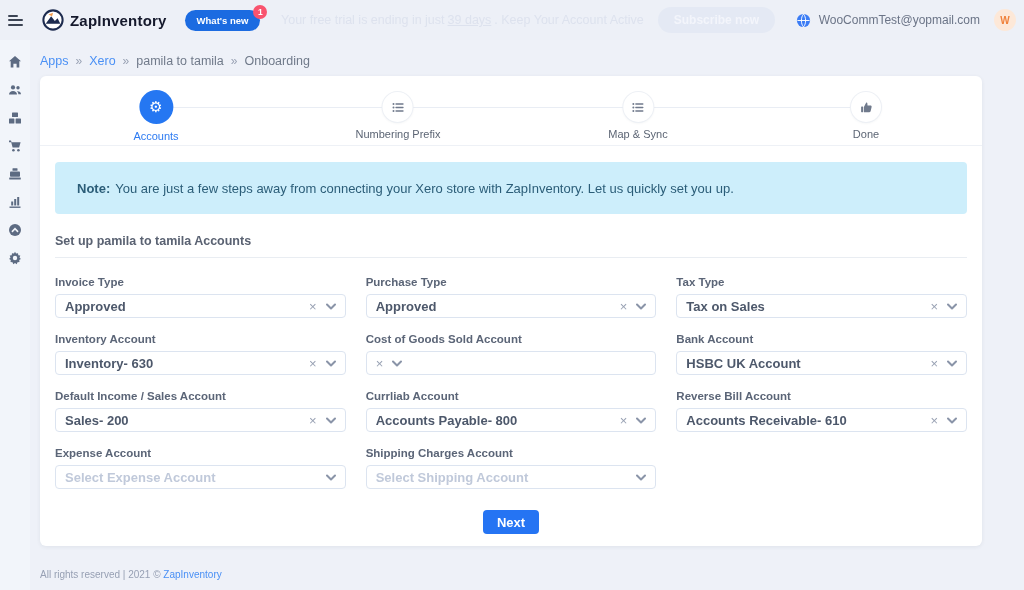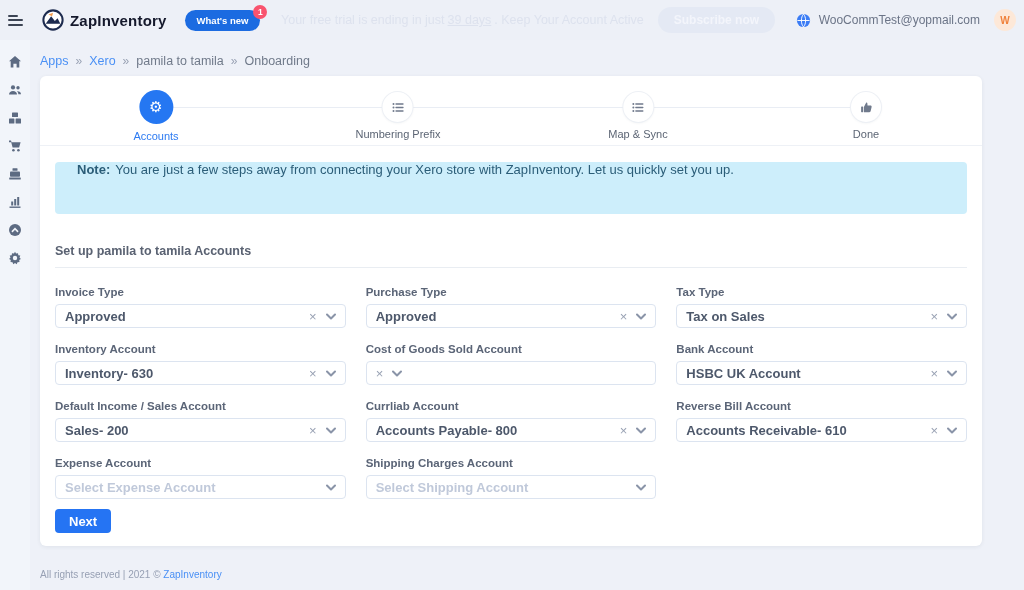--- a/index.html
+++ b/index.html
@@ -88,42 +88,42 @@
   .step.active .step-circle {
     width:34px; height:34px; margin-top:0; background:#2577f2; box-shadow:none; color:#fff;
   }
   .step-label { font-size:11px; color:#5c6574; margin-top:6px; }
   .step.active .step-label { color:#2d7bf2; font-weight:normal; }
   .gear-glyph { font-size:15px; line-height:1; font-family:"DejaVu Sans", sans-serif; }
 
   
   .card-body { padding:16px 15px 0 15px; }
   .note {
-    background:#cdeefb; border-radius:4px; height:52px; display:flex; 
+    background:#cdeefb; border-radius:4px; height:52px; display:flex; align-items:center;
     padding:0 22px; font-size:13px; color:#2b5d78;
   }
   .note b { margin-right:5px; }
-  .section-title { margin-top:30px; font-size:12.5px; font-weight:bold; color:#5a6272; }
+  .section-title { margin-top:20px; font-size:12.5px; font-weight:bold; color:#5a6272; }
   .divider { height:1px; background:#e9edf2; margin-top:9px; }
 
   .form-grid {
     margin-top:18px; display:grid; grid-template-columns:repeat(3, 1fr);
     column-gap:20px; row-gap:15px;
   }
   .field-label { font-size:11.5px; font-weight:bold; color:#5b6577; margin-bottom:6px; }
   .select-box {
     height:24px; border:1px solid #dce4f0; border-radius:4px; background:#fff;
     display:flex; align-items:center; padding:0 9px; cursor:pointer;
   }
   .select-value { flex:1; font-size:13px; color:#4d586b; white-space:nowrap; overflow:hidden;font-weight:bold; }
   .select-value.is-placeholder { color:#c0c9da; }
   .clear-icon { color:#98a1b3; font-size:13px; margin-right:9px; cursor:pointer; line-height:1; }
   .chev { width:10px; height:7px; stroke:#8a94a8; fill:none; stroke-width:2; stroke-linecap:round; stroke-linejoin:round; }
 
-  .actions { display:flex; justify-content:flex-start; margin-top:10px; }
+  .actions { display:flex; justify-content:center; margin-top:21px; }
   .next-btn {
     background:#2574f3; color:#fff; border:none; border-radius:4px;
     font-size:13px; font-weight:bold; padding:5px 14px; height:24px; cursor:pointer;
     font-family:"Liberation Sans", sans-serif;
   }
 
   
   .footer { position:absolute; top:569px; left:40px; font-size:10px; color:#97a0b4; }
   .footer .footer-link { color:#4a90f5; cursor:pointer; }
 </style>

